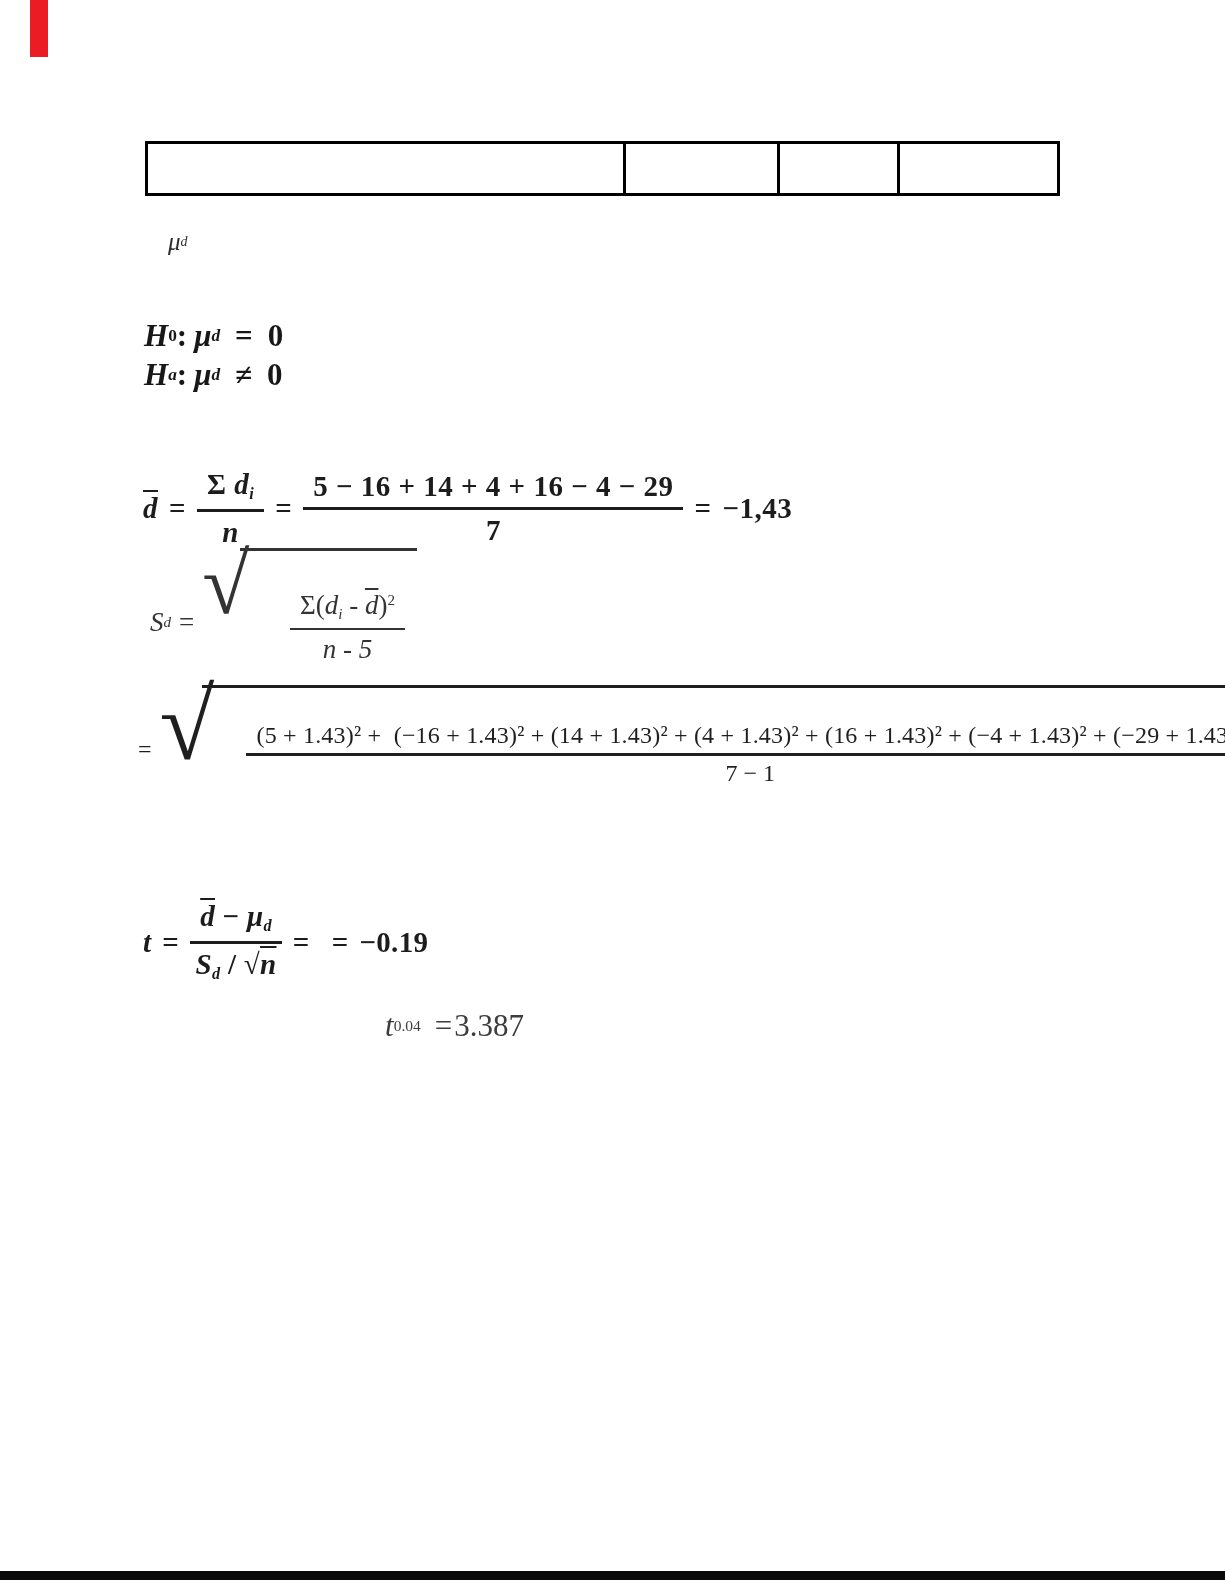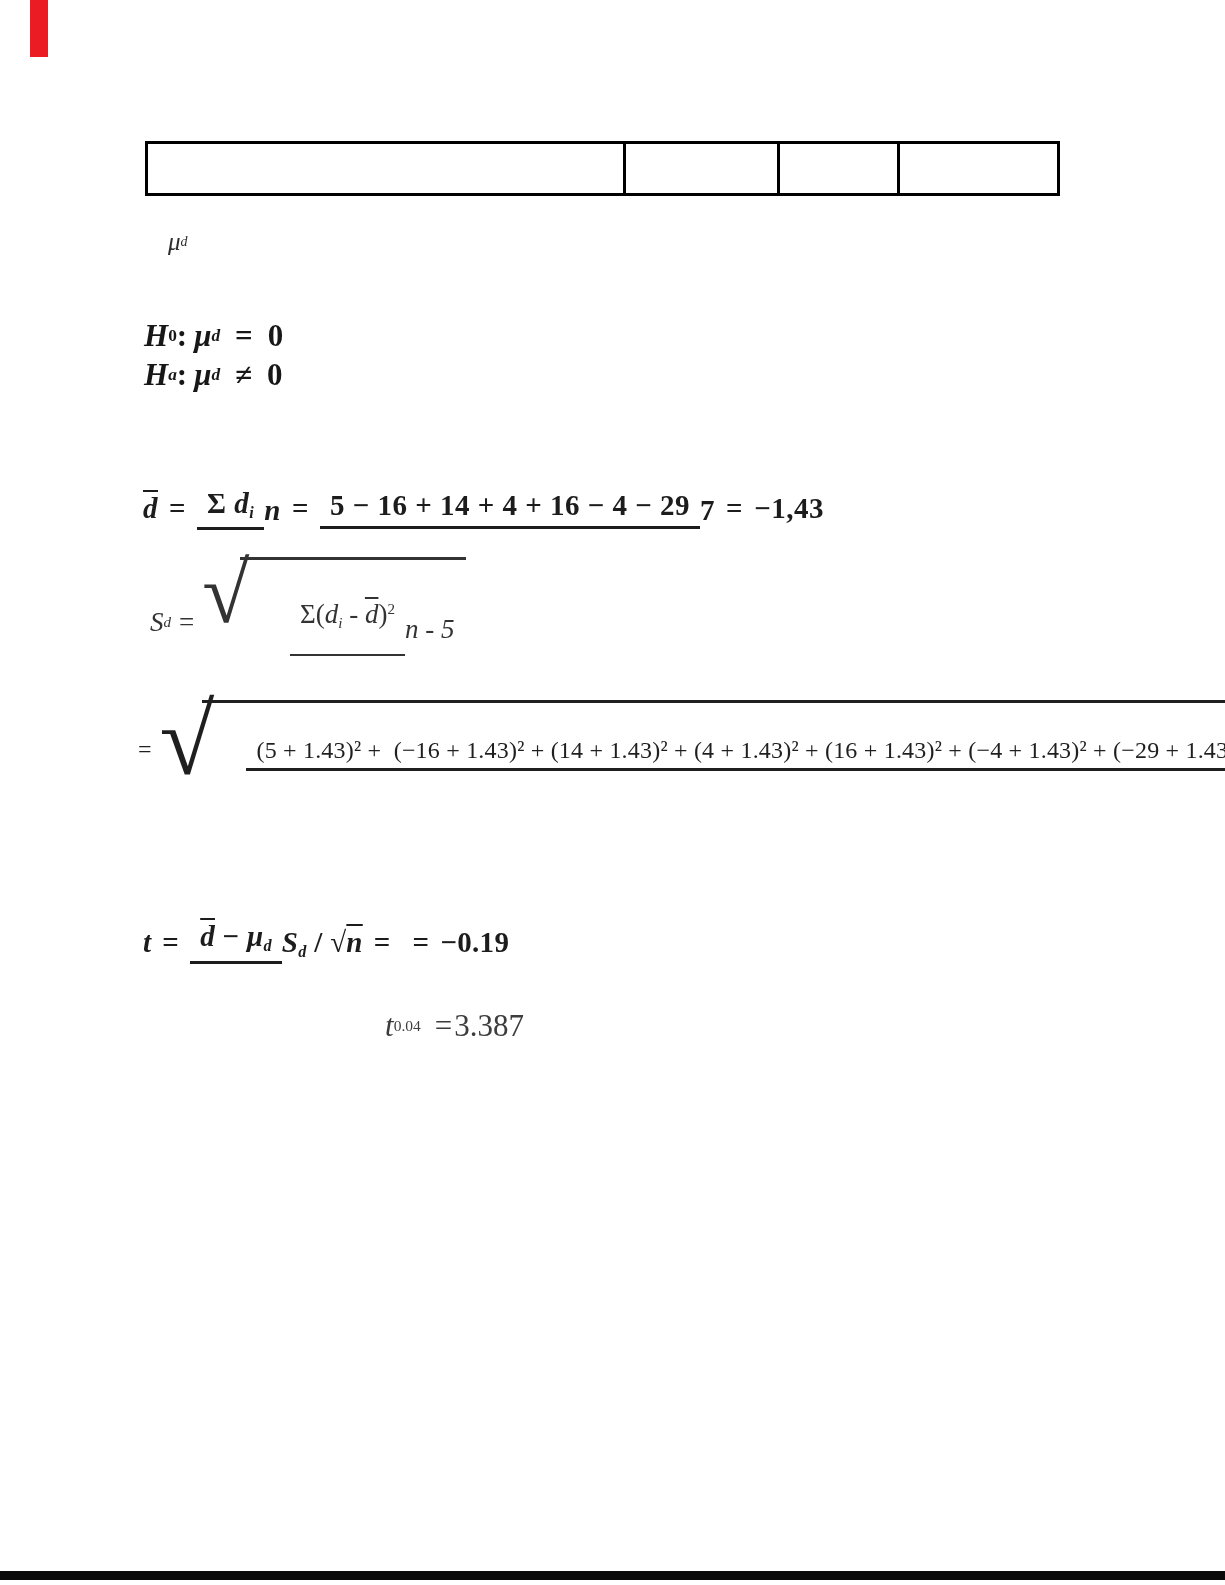--- a/index.html
+++ b/index.html
@@ -14,21 +14,21 @@
   }
   .abs { position: absolute; }
   .math { display: flex; align-items: center; white-space: pre; }
   .it { font-style: italic; }
   .ol { text-decoration: overline; }
   sub.s { font-size: 0.56em; vertical-align: -0.32em; font-weight: inherit; }
   sup.s { font-size: 0.56em; vertical-align: 0.6em; }
   .op { margin: 0 11px; }
   .op-tight { margin: 0 8px; }
 
-  .frac { display: inline-flex; flex-direction: row; align-items: center; text-align: center; }
+  .frac { display: inline-flex; flex-direction: column; align-items: center; text-align: center; }
   .frac > .num { border-bottom: 3px solid currentColor; padding: 0 10px 4px 10px; }
   .frac > .den { padding-top: 4px; }
   .frac.thin > .num { border-bottom: 2px solid currentColor; }
 
   .rootwrap { display: inline-flex; align-items: flex-start; }
   .radical { line-height: 1; position: relative; font-style: normal; font-weight: normal; }
   .rootbody { border-top: 3px solid currentColor; }
 
   
   .data-table {
@@ -47,21 +47,21 @@
   .hyp .rel { margin: 0 15px; }
   .hyp .mu-start { margin-left: 7px; }
 
   
   .dbar-eq { font-size: 29px; font-weight: bold; height: 95px; letter-spacing: 0.5px; }
 
   
   .sd-eq { font-size: 27px; color: #333; height: 108px; }
   .sd-eq .radical { font-size: 86px; top: -7px; margin-right: -10px; }
   .sd-eq .rootbody { border-top-width: 3px; padding: 8px 12px 0 10px; margin-top: 0; }
-  .sd-eq .frac > .num { padding-bottom: 22px; }
+  .sd-eq .frac > .num { padding-bottom: 5px; }
 
   
   .exp-eq { font-size: 24px; color: #1f1f1f; height: 115px; }
   .exp-eq .radical { font-size: 100px; top: -9px; margin-right: -12px; }
   .exp-eq .rootbody { padding: 7px 8px 0 8px; }
   .exp-eq .num { white-space: pre; letter-spacing: 0.2px; }
 
   
   .t-eq { font-size: 29px; font-weight: bold; height: 108px; letter-spacing: 0.3px; }
 

